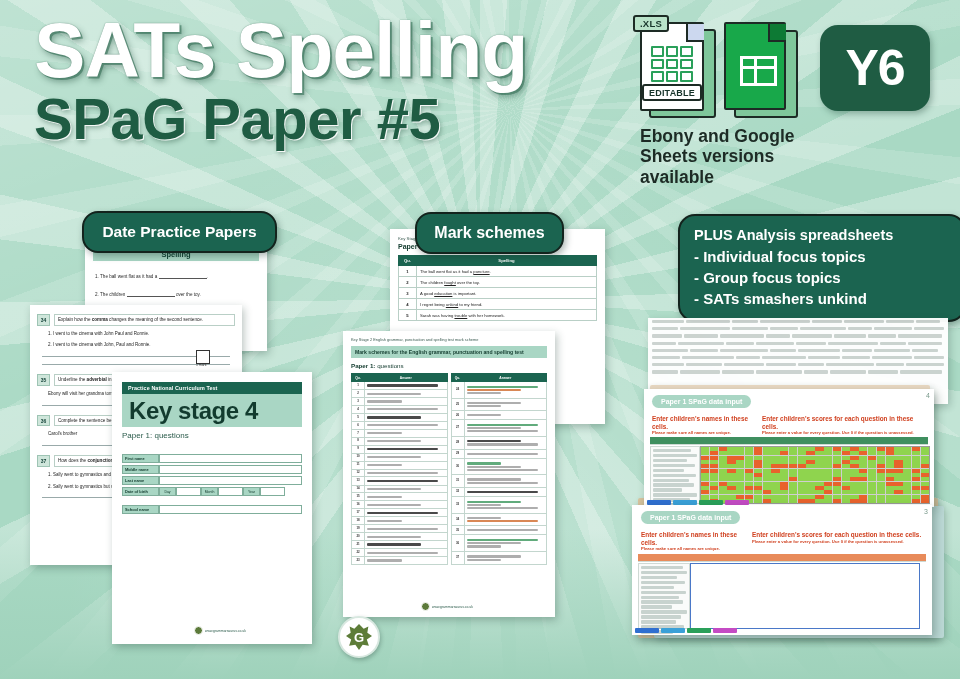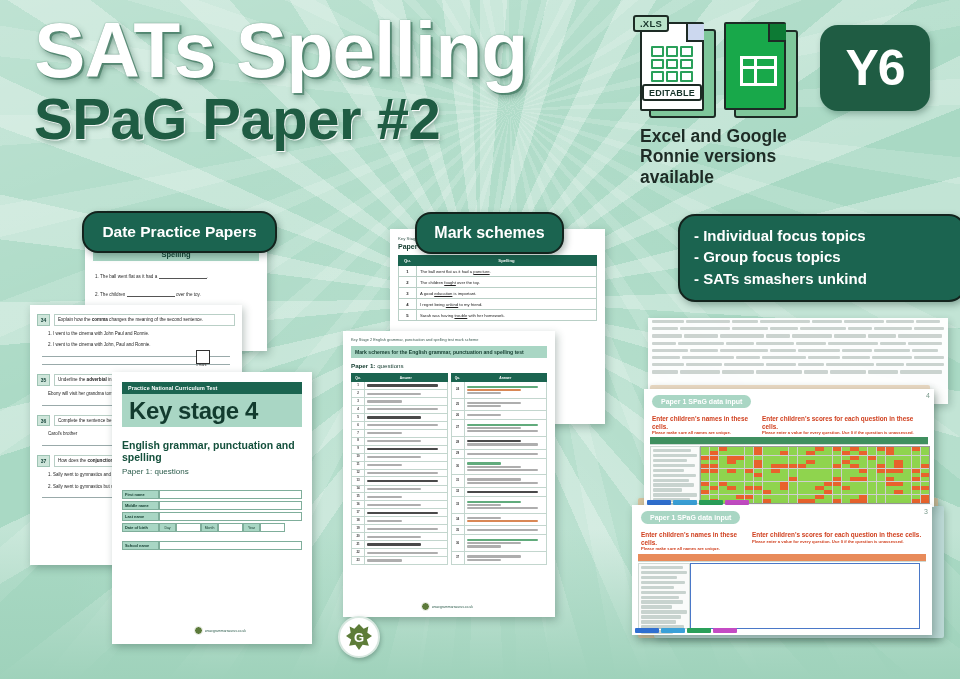--- a/index.html
+++ b/index.html
@@ -209,21 +209,21 @@
 <div id="stage">
 
   <div class="bg-base"></div>
   <div class="rays"></div>
   <div class="rays2"></div>
   <div class="bg-wash"></div>
   <div class="bg-bottomfade"></div>
 
   <div class="headline">
     <div class="h1">SATs Spelling</div>
-    <div class="h2">SPaG Paper #2</div>
+    <div class="h2">SPaG Paper #5</div>
   </div>
 
   <div class="icon-row">
     <div class="file-xls">
       <div class="shadowpg"></div>
       <div class="page">
         <div class="fold"></div>
         <div class="grid">
           <i></i>
             <i></i>
@@ -246,23 +246,24 @@
         <div class="fold"></div>
         <div class="sheet"></div>
       </div>
     </div>
   </div>
 
   <div class="y6">
     <span>Y6</span>
   </div>
 
-  <div class="excel-note">Excel and Google Ronnie versions available</div>
+  <div class="excel-note">Ebony and Google Sheets versions available</div>
 
   <div class="banner" id="plus-banner">
+    <div class="pt">PLUS Analysis spreadsheets</div>
     <div class="pl">- Individual focus topics</div>
     <div class="pl">- Group focus topics</div>
     <div class="pl">- SATs smashers unkind</div>
   </div>
 
   <div id="bg-table">
     <div class="r">
         <i style="width:32px"></i>
         <i style="width:44px"></i>
         <i style="width:26px"></i>
@@ -1111,21 +1112,20 @@
         <div class="qsub">2. Sally went to gymnastics but she was tired.</div>
         <div class="qline"></div>
       </div>
   </div>
 
   <div class="paper" id="sheet-ks2">
     <div class="bar">Practice National Curriculum Test</div>
     <div class="ksbar">
       <b>Key stage 4</b>
     </div>
-    <div class="subj">English grammar, punctuation and spelling</div>
     <div class="paperline">Paper 1: questions</div>
     <div class="forms" id="ks2-fields">
         <div class="frow">
           <div class="flab">First name</div>
           <div class="fval"></div>
         </div>
         <div class="frow">
           <div class="flab">Middle name</div>
           <div class="fval"></div>
         </div>

